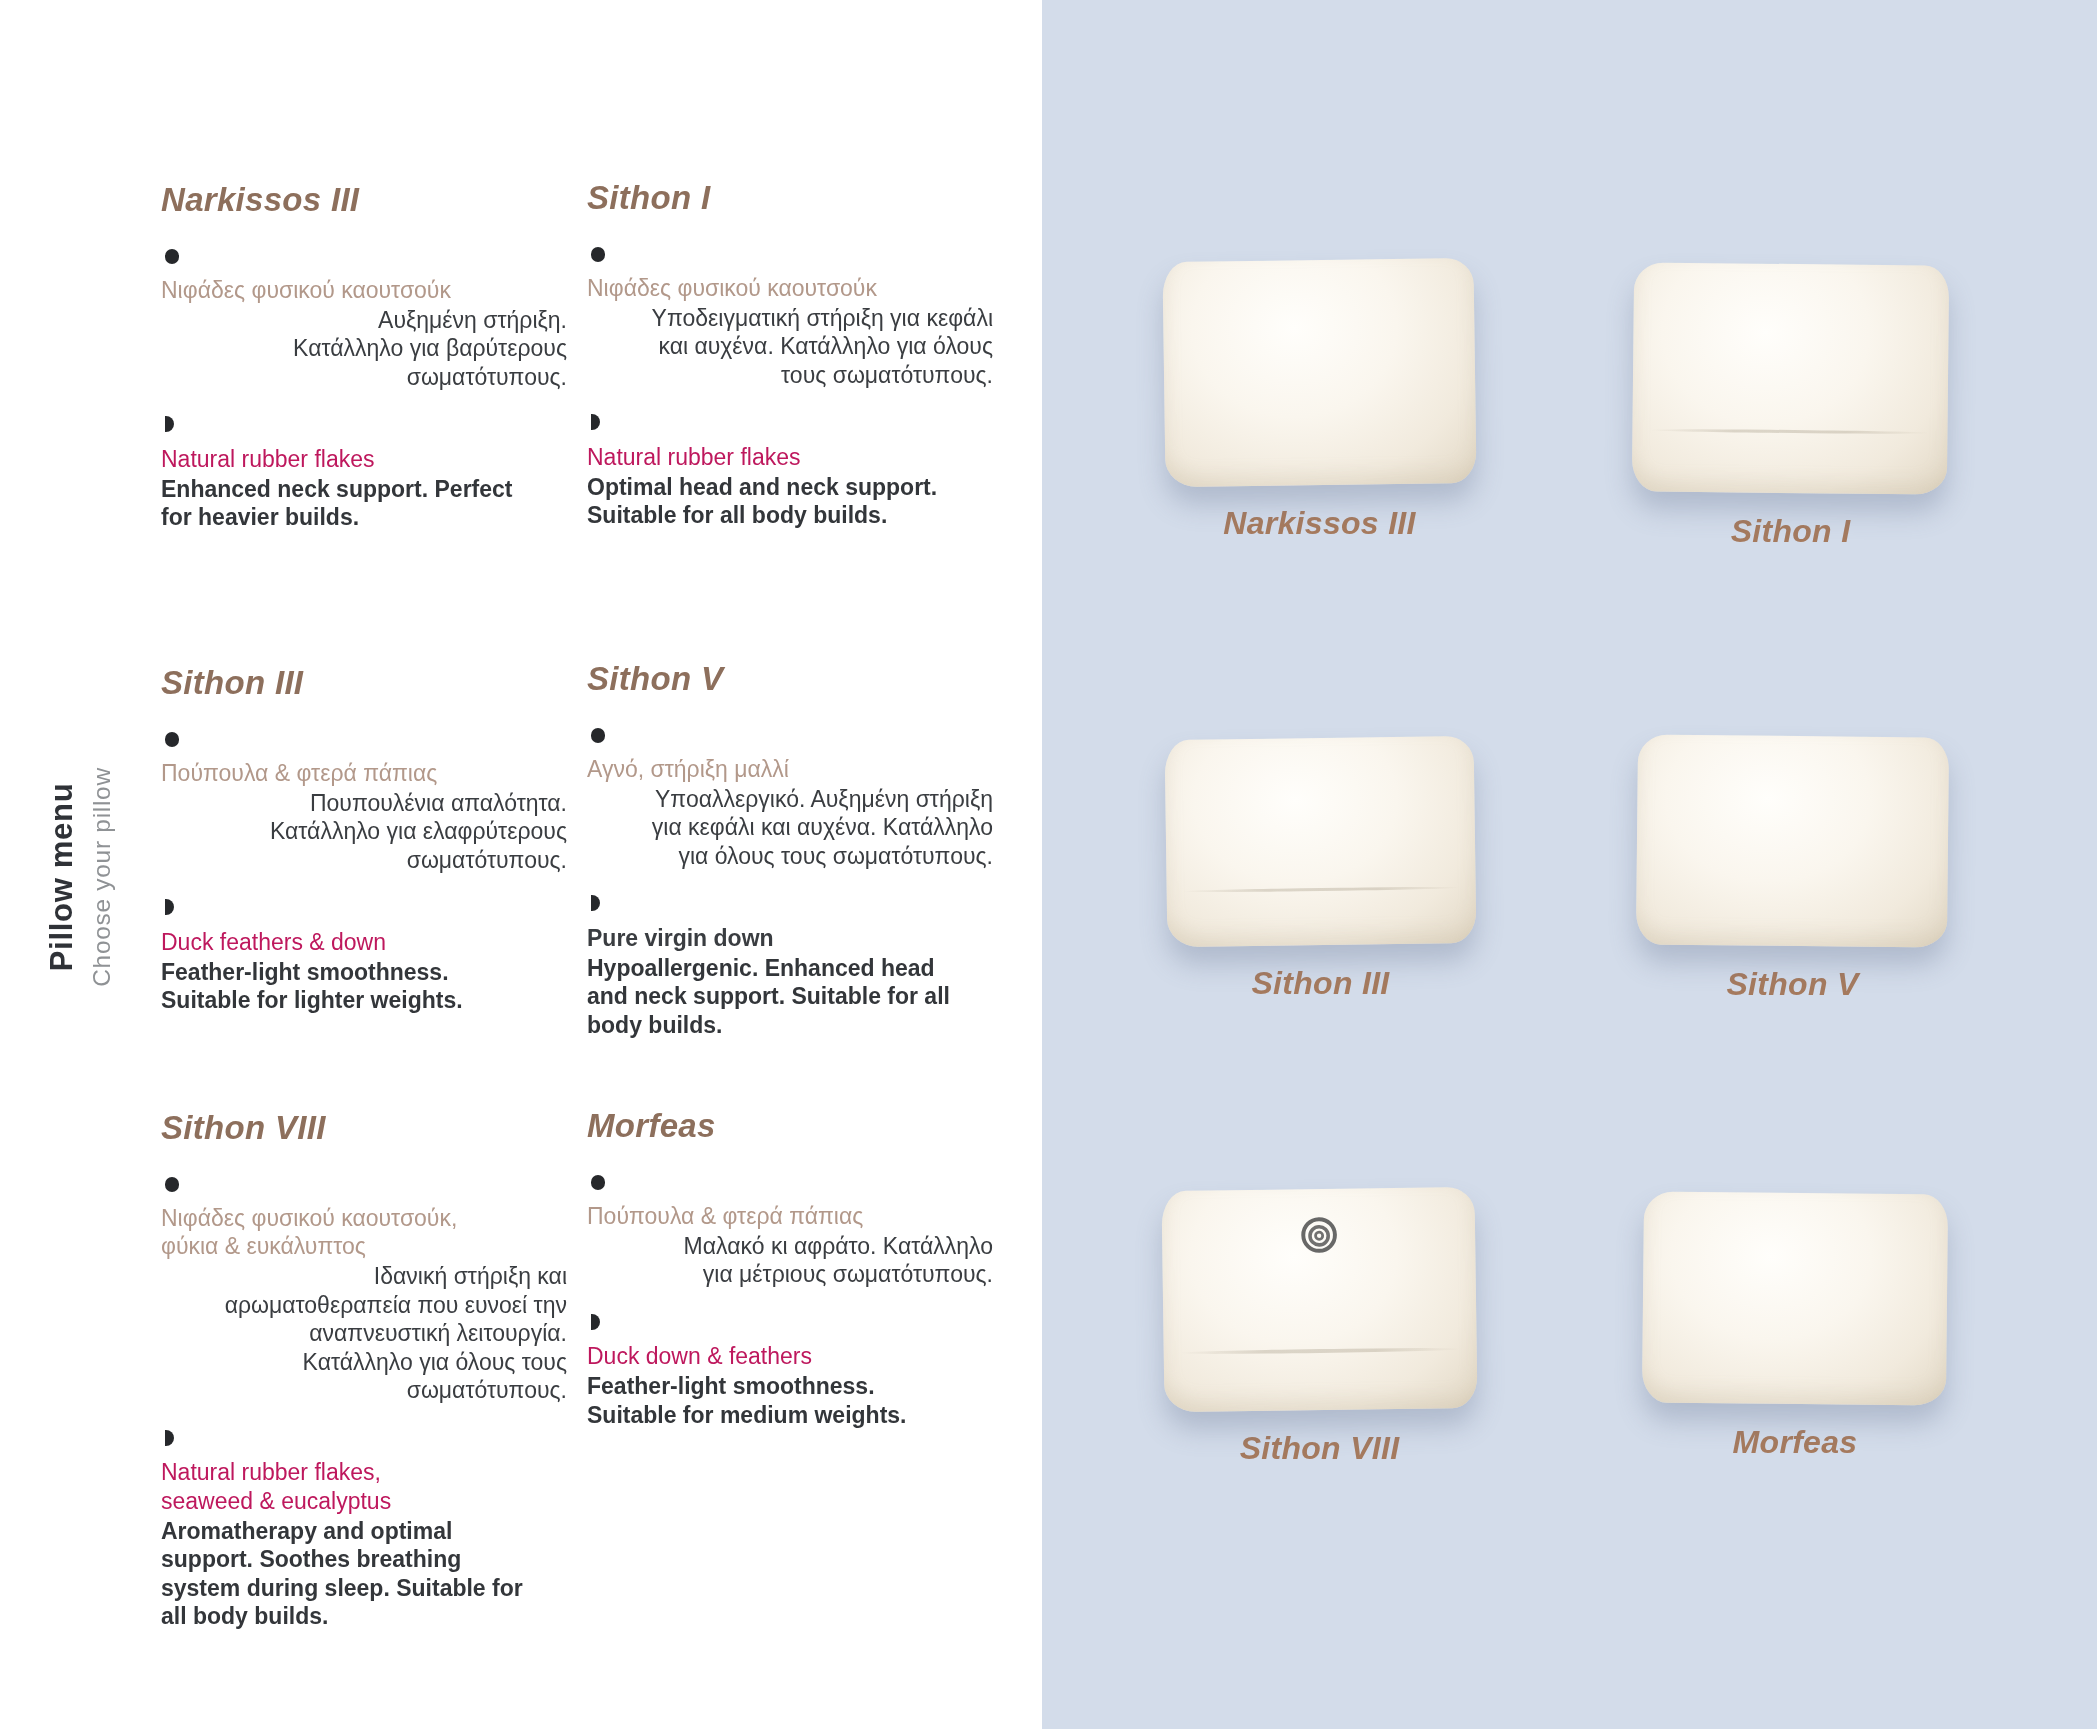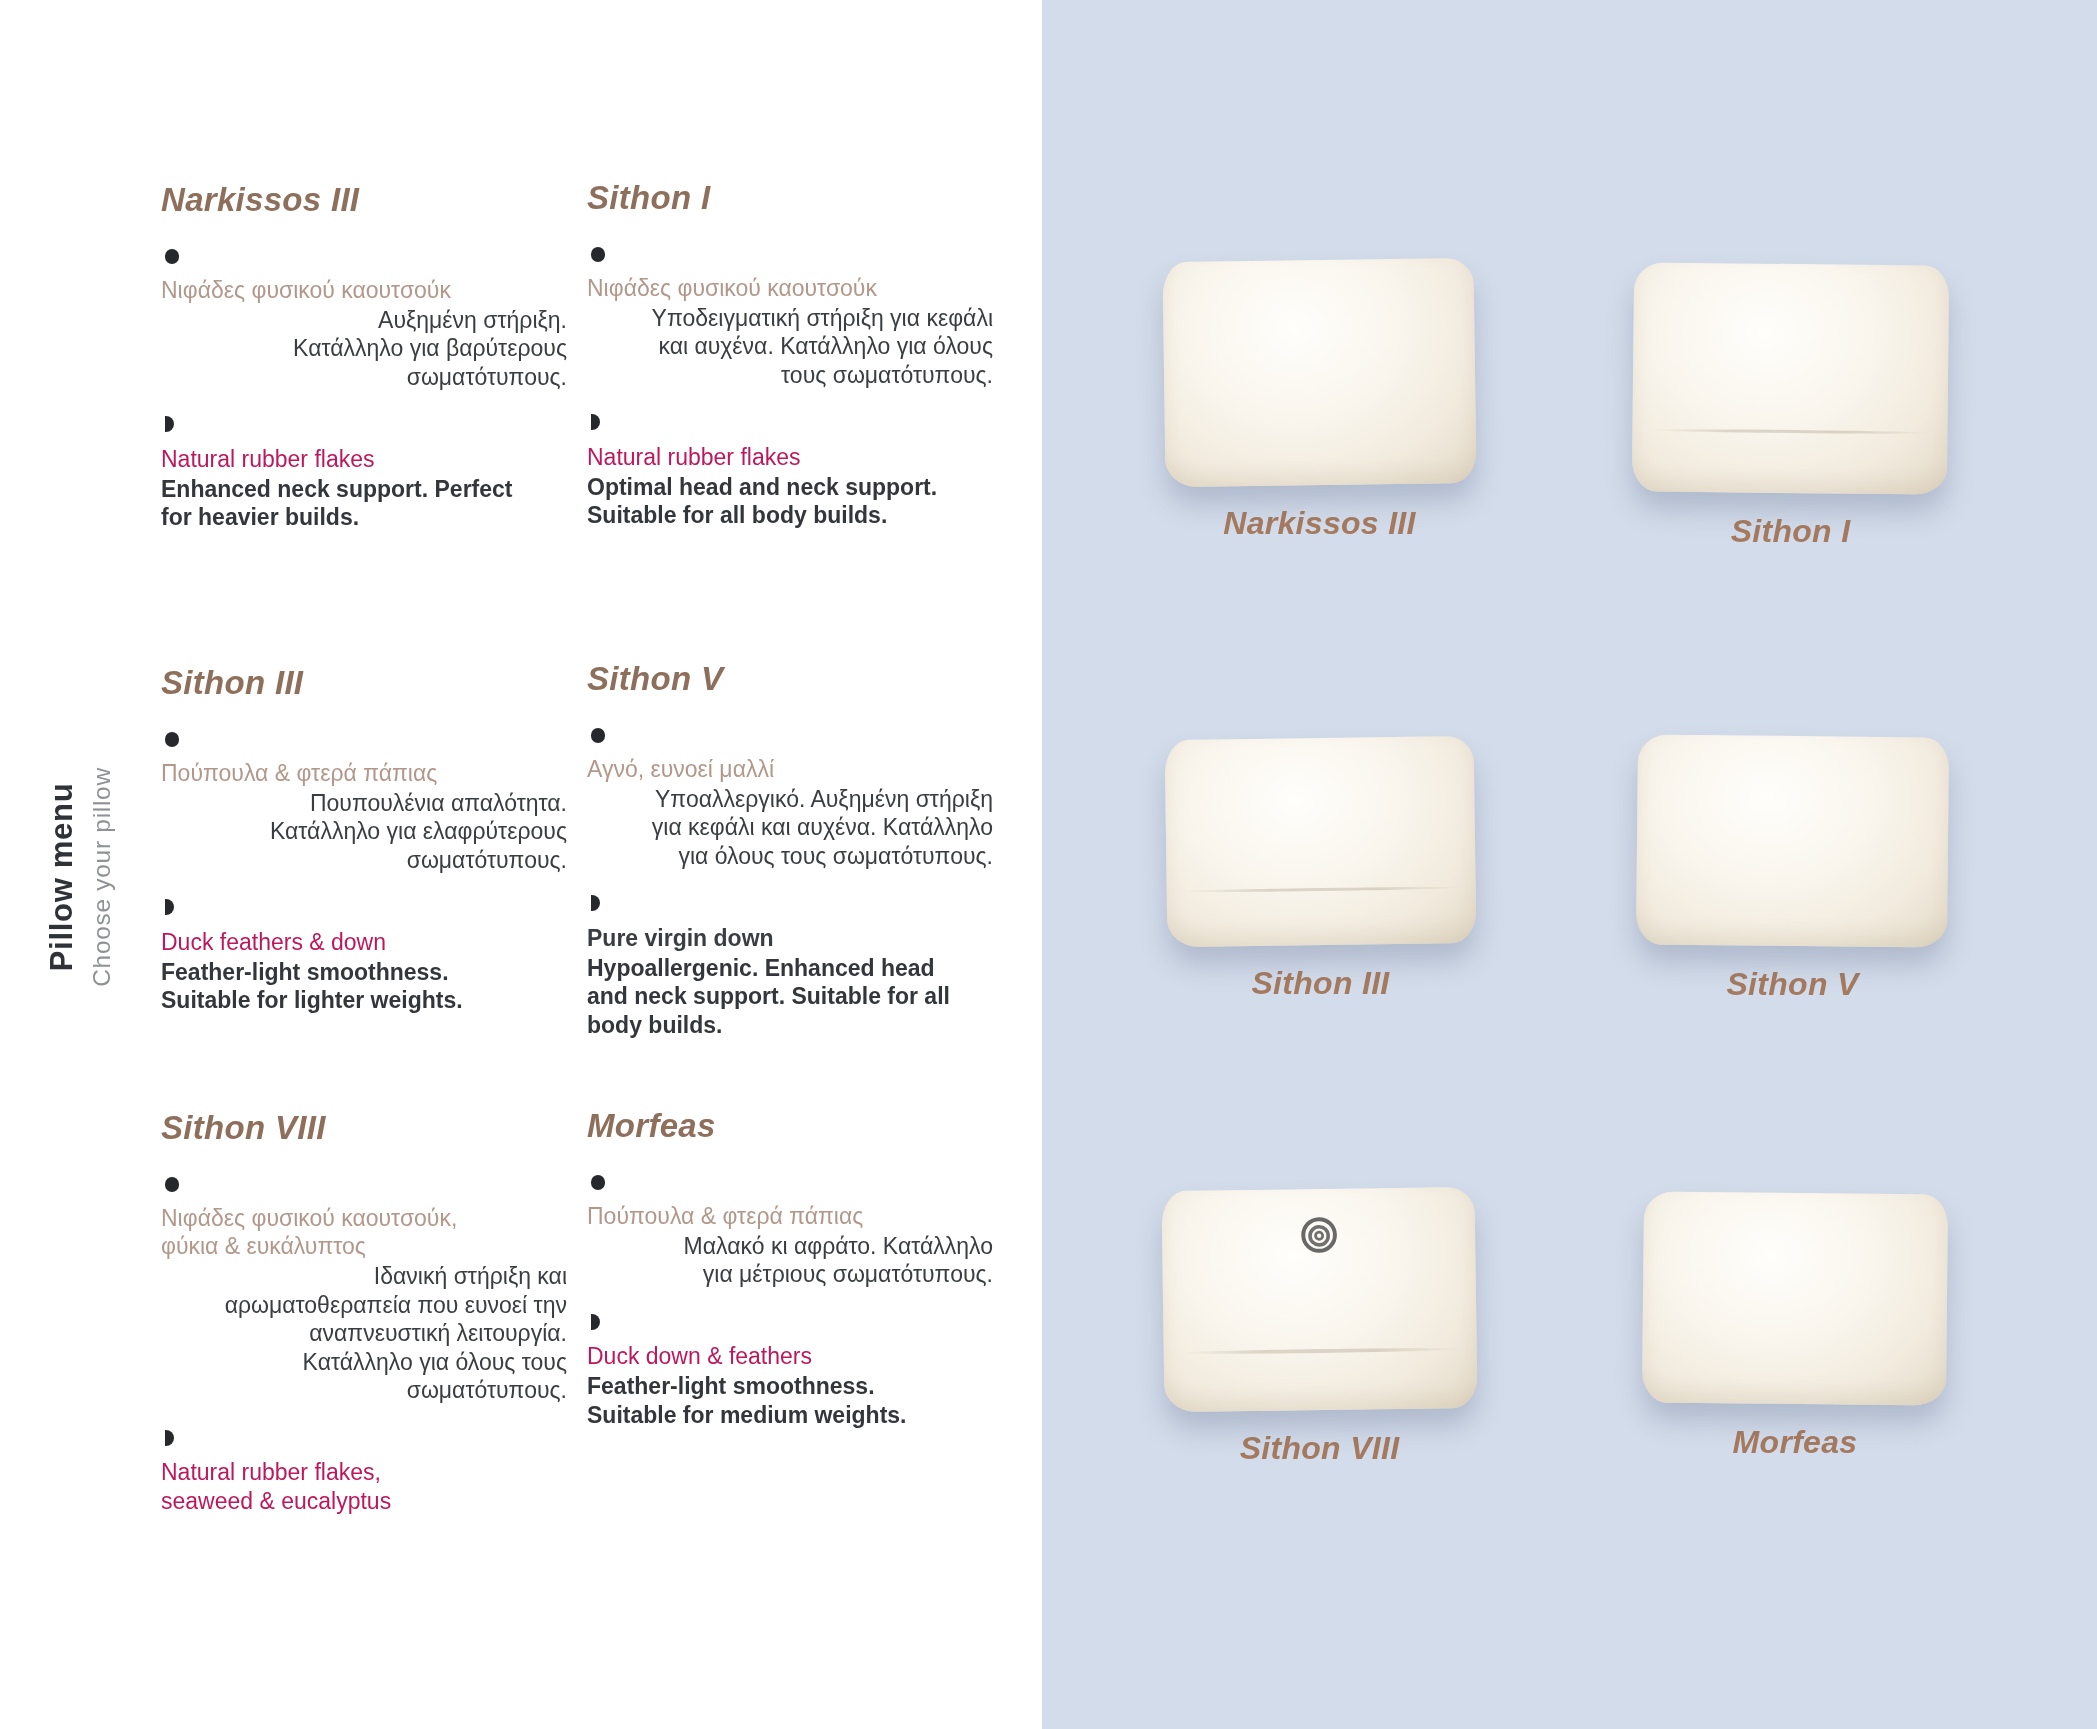--- a/index.html
+++ b/index.html
@@ -111,21 +111,21 @@
 σωματότυπους.</p>
     <div class="half-bullet"></div>
     <p class="english-heading">Duck feathers &amp; down</p>
     <p class="english-body">Feather-light smoothness.
 Suitable for lighter weights.</p>
   </div>
 
   <div class="menu-block" style="left:587px; top:659px;">
     <h2 class="block-title">Sithon V</h2>
     <div class="dot-bullet"></div>
-    <p class="greek-heading">Αγνό, ευνοεί μαλλί</p>
+    <p class="greek-heading">Αγνό, στήριξη μαλλί</p>
     <p class="greek-body">Υποαλλεργικό. Αυξημένη στήριξη
 για κεφάλι και αυχένα. Κατάλληλο
 για όλους τους σωματότυπους.</p>
     <div class="half-bullet"></div>
     <p class="english-heading dark">Pure virgin down</p>
     <p class="english-body">Hypoallergenic. Enhanced head
 and neck support. Suitable for all
 body builds.</p>
   </div>
 
@@ -135,20 +135,24 @@
     <p class="greek-heading">Νιφάδες φυσικού καουτσούκ,
 φύκια &amp; ευκάλυπτος</p>
     <p class="greek-body">Ιδανική στήριξη και
 αρωματοθεραπεία που ευνοεί την
 αναπνευστική λειτουργία.
 Κατάλληλο για όλους τους
 σωματότυπους.</p>
     <div class="half-bullet"></div>
     <p class="english-heading">Natural rubber flakes,
 seaweed &amp; eucalyptus</p>
+    <p class="english-body">Aromatherapy and optimal
+support. Soothes breathing
+system during sleep. Suitable for
+all body builds.</p>
   </div>
 
   <div class="menu-block" style="left:587px; top:1106px;">
     <h2 class="block-title">Morfeas</h2>
     <div class="dot-bullet"></div>
     <p class="greek-heading">Πούπουλα &amp; φτερά πάπιας</p>
     <p class="greek-body">Μαλακό κι αφράτο. Κατάλληλο
 για μέτριους σωματότυπους.</p>
     <div class="half-bullet"></div>
     <p class="english-heading">Duck down &amp; feathers</p>

